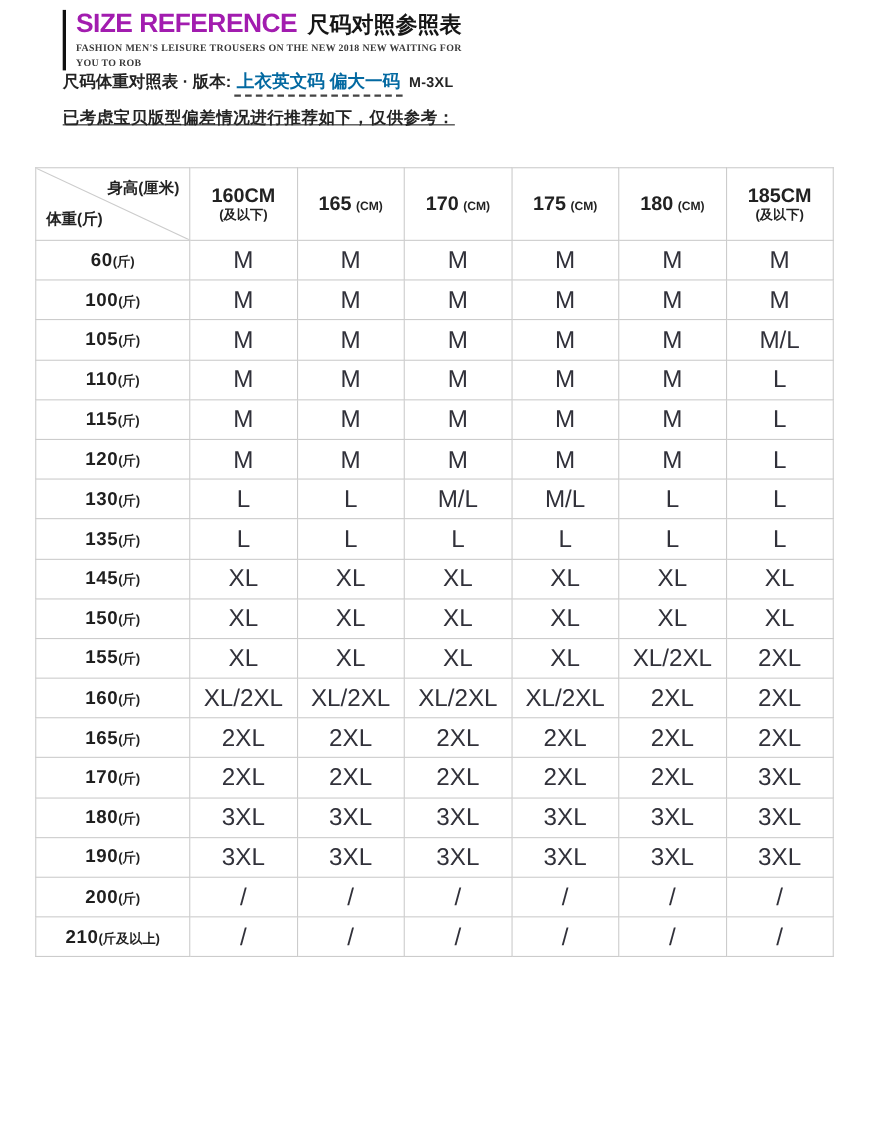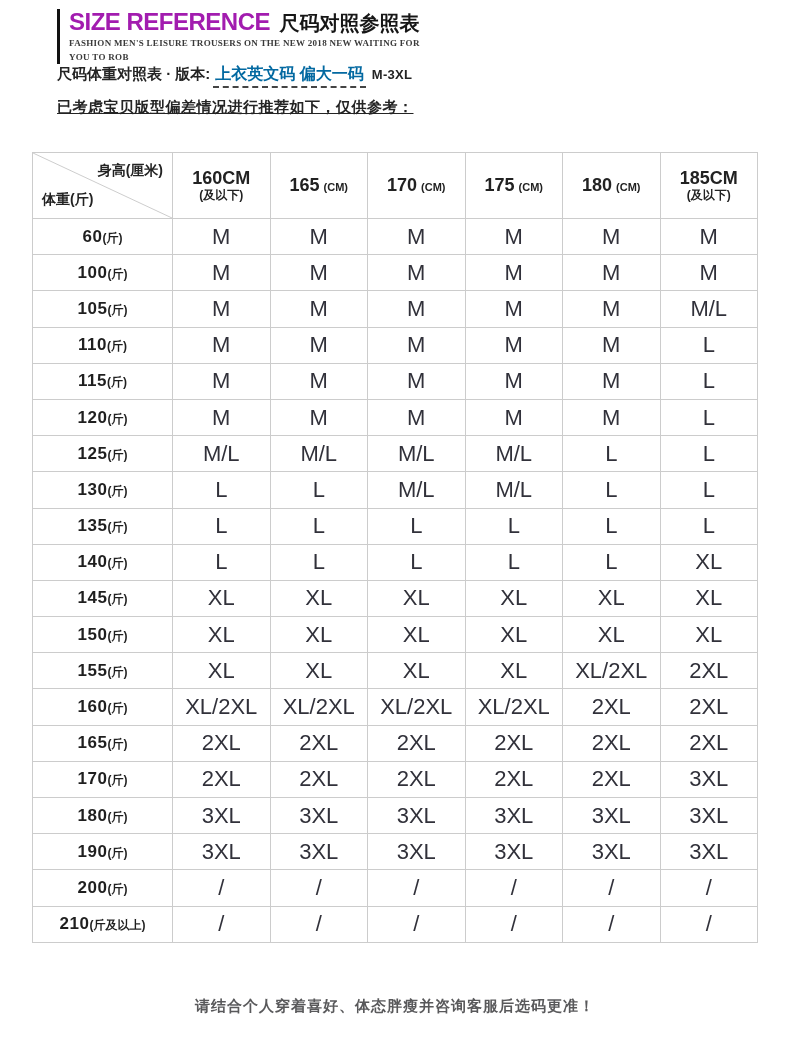--- a/index.html
+++ b/index.html
@@ -167,54 +167,36 @@
         <tr>
           <th class="w-cell"><span class="w-num">120</span><span class="w-unit">(斤)</span></th>
           <td class="size-cell">M</td>
           <td class="size-cell">M</td>
           <td class="size-cell">M</td>
           <td class="size-cell">M</td>
           <td class="size-cell">M</td>
           <td class="size-cell">L</td>
         </tr>
         <tr>
-          <th class="w-cell"><span class="w-num">125</span><span class="w-unit">(斤)</span></th>
+          <th class="w-cell"><span class="w-num">130</span><span class="w-unit">(斤)</span></th>
+          <td class="size-cell">L</td>
+          <td class="size-cell">L</td>
           <td class="size-cell">M/L</td>
           <td class="size-cell">M/L</td>
-          <td class="size-cell">M/L</td>
-          <td class="size-cell">M/L</td>
-          <td class="size-cell">L</td>
-          <td class="size-cell">L</td>
-        </tr>
-        <tr>
-          <th class="w-cell"><span class="w-num">130</span><span class="w-unit">(斤)</span></th>
-          <td class="size-cell">L</td>
-          <td class="size-cell">L</td>
-          <td class="size-cell">M/L</td>
-          <td class="size-cell">M/L</td>
           <td class="size-cell">L</td>
           <td class="size-cell">L</td>
         </tr>
         <tr>
           <th class="w-cell"><span class="w-num">135</span><span class="w-unit">(斤)</span></th>
           <td class="size-cell">L</td>
           <td class="size-cell">L</td>
           <td class="size-cell">L</td>
           <td class="size-cell">L</td>
           <td class="size-cell">L</td>
           <td class="size-cell">L</td>
-        </tr>
-        <tr>
-          <th class="w-cell"><span class="w-num">140</span><span class="w-unit">(斤)</span></th>
-          <td class="size-cell">L</td>
-          <td class="size-cell">L</td>
-          <td class="size-cell">L</td>
-          <td class="size-cell">L</td>
-          <td class="size-cell">L</td>
-          <td class="size-cell">XL</td>
         </tr>
         <tr>
           <th class="w-cell"><span class="w-num">145</span><span class="w-unit">(斤)</span></th>
           <td class="size-cell">XL</td>
           <td class="size-cell">XL</td>
           <td class="size-cell">XL</td>
           <td class="size-cell">XL</td>
           <td class="size-cell">XL</td>
           <td class="size-cell">XL</td>
         </tr>
@@ -295,15 +277,14 @@
           <td class="size-cell">/</td>
           <td class="size-cell">/</td>
           <td class="size-cell">/</td>
           <td class="size-cell">/</td>
           <td class="size-cell">/</td>
           <td class="size-cell">/</td>
         </tr>
       </tbody>
   </table>
 
-  <footer class="foot">请结合个人穿着喜好、体态胖瘦并咨询客服后选码更准！</footer>
 
 </div>
 
 </body></html>

